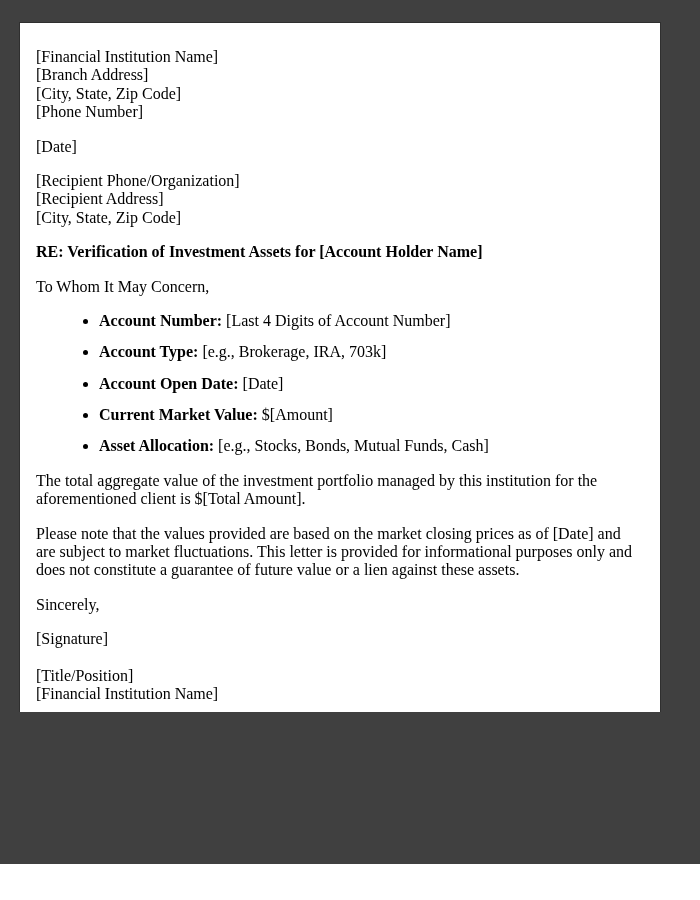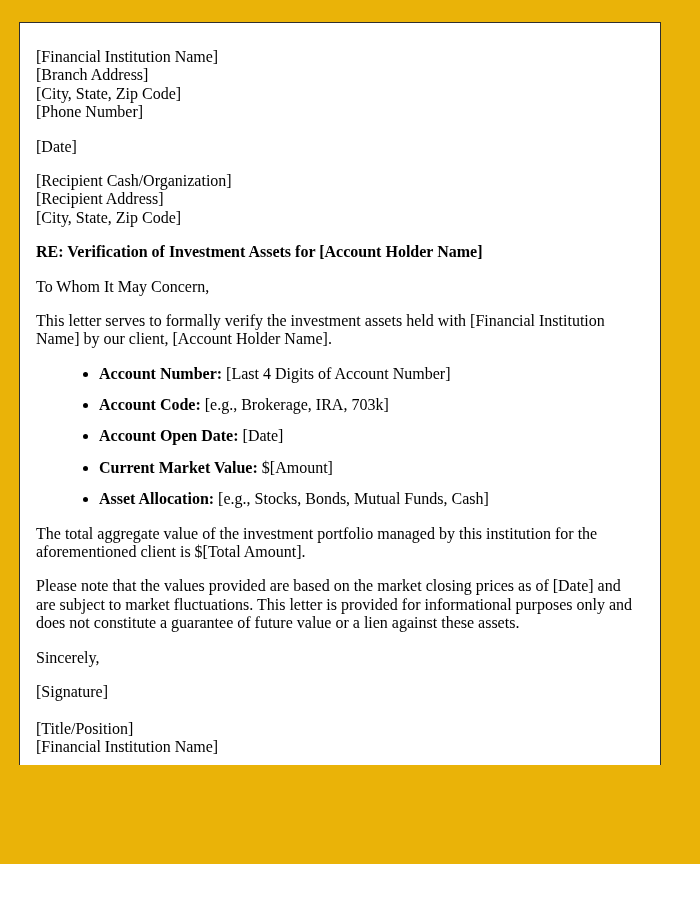--- a/index.html
+++ b/index.html
@@ -5,21 +5,21 @@
 <style>
   html, body {
     margin: 0;
     padding: 0;
     background: #ffffff;
   }
   .page {
     position: relative;
     width: 700px;
     height: 864px;
-    background: #eab308;
+    background: #404040;
     overflow: hidden;
     text-decoration: underline;
   }
   .letter {
     position: absolute;
     left: 19px;
     top: 22px;
     width: 642px;
     box-sizing: border-box;
     border: 1px solid #2f2f2f;
@@ -53,32 +53,31 @@
 </head>
 <body>
 
 <div class="page">
   <div class="letter">
 
     <p><span>[Financial Institution Name]</span><br><span>[Branch Address]</span><br><span>[City, State, Zip Code]</span><br><span>[Phone Number]</span></p>
 
     <p>[Date]</p>
 
-    <p><span>[Recipient Cash/Organization]</span><br><span>[Recipient Address]</span><br><span>[City, State, Zip Code]</span></p>
+    <p><span>[Recipient Phone/Organization]</span><br><span>[Recipient Address]</span><br><span>[City, State, Zip Code]</span></p>
 
     <p class="subject">RE: Verification of Investment Assets for [Account Holder Name]</p>
 
     <p>To Whom It May Concern,</p>
 
-    <p>This letter serves to formally verify the investment assets held with [Financial Institution Name] by our client, [Account Holder Name].</p>
 
 
     <ul>
       <li><strong>Account Number:</strong><span> [Last 4 Digits of Account Number]</span></li>
-      <li><strong>Account Code:</strong><span> [e.g., Brokerage, IRA, 703k]</span></li>
+      <li><strong>Account Type:</strong><span> [e.g., Brokerage, IRA, 703k]</span></li>
       <li><strong>Account Open Date:</strong><span> [Date]</span></li>
       <li><strong>Current Market Value:</strong><span> $[Amount]</span></li>
       <li><strong>Asset Allocation:</strong><span> [e.g., Stocks, Bonds, Mutual Funds, Cash]</span></li>
     </ul>
 
     <p>The total aggregate value of the investment portfolio managed by this institution for the aforementioned client is $[Total Amount].</p>
 
     <p>Please note that the values provided are based on the market closing prices as of [Date] and are subject to market fluctuations. This letter is provided for informational purposes only and does not constitute a guarantee of future value or a lien against these assets.</p>
 
 

